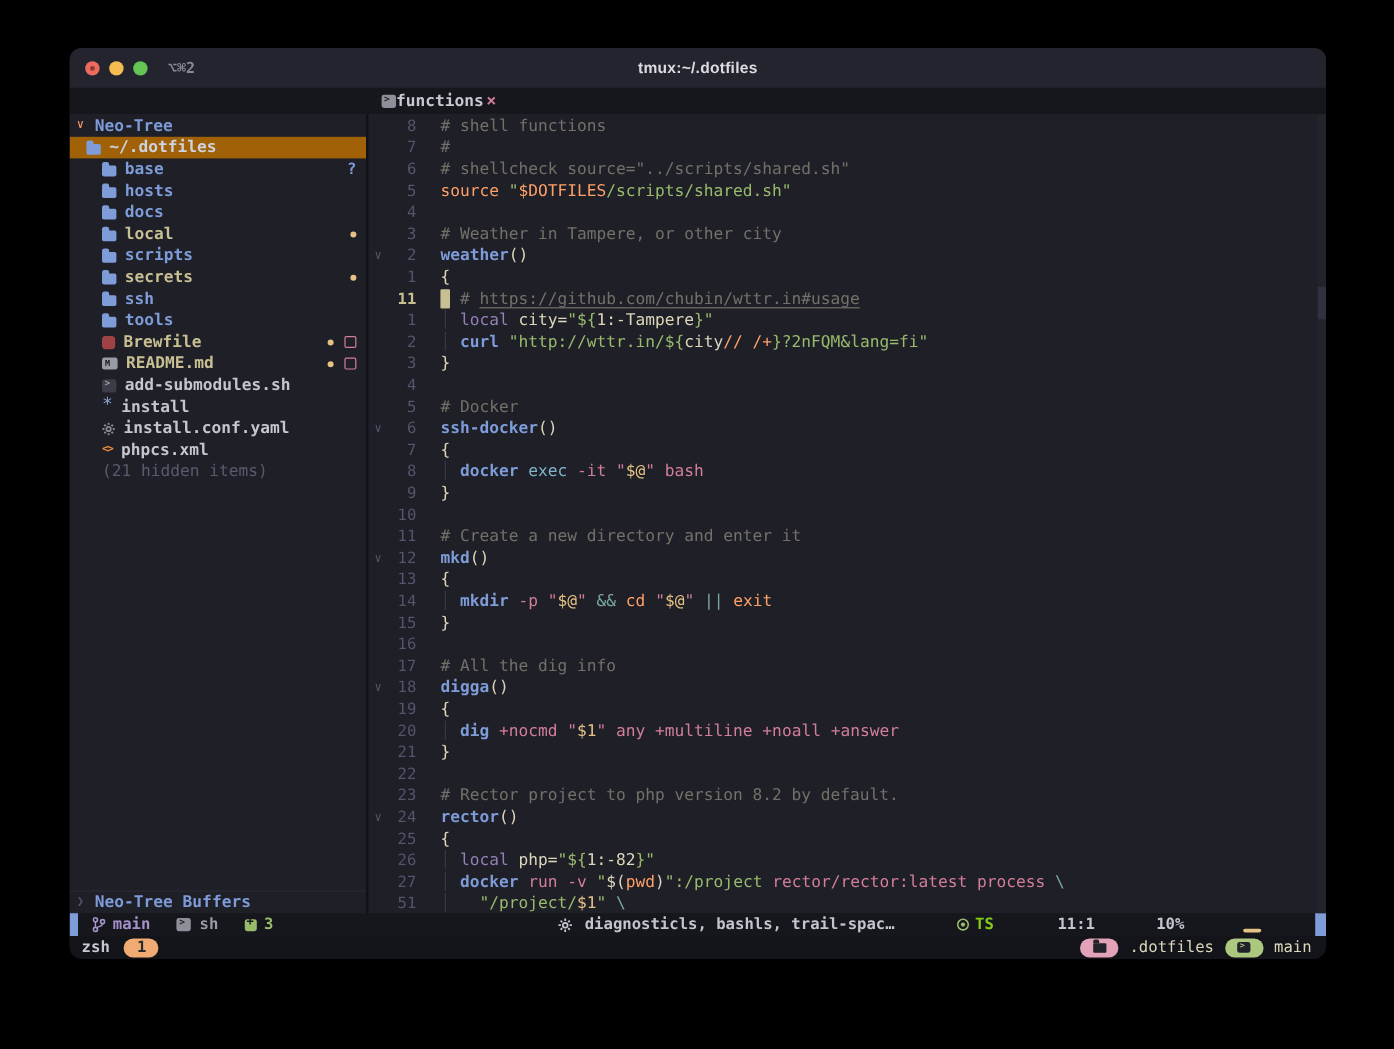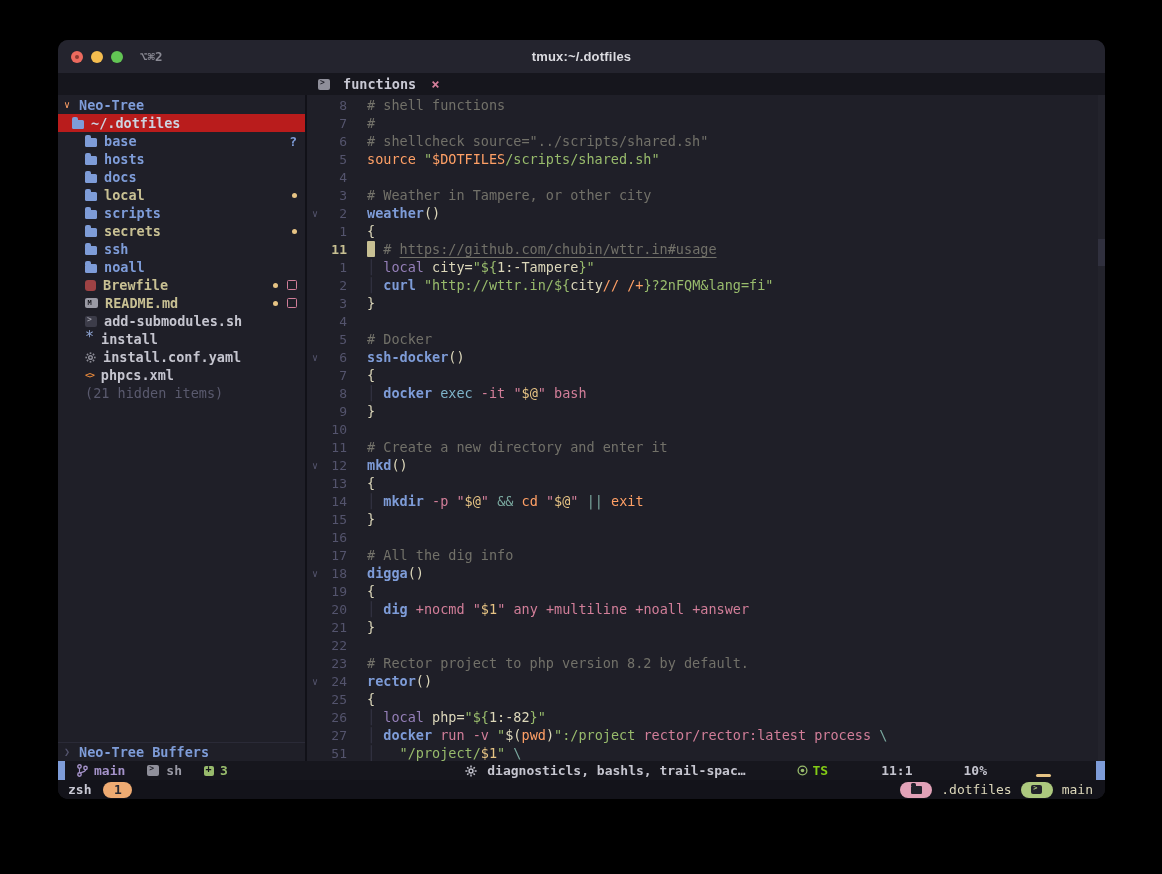--- a/index.html
+++ b/index.html
@@ -12,33 +12,33 @@
   .light{width:12px;height:12px;border-radius:50%;position:relative;}
   .l-red{background:#EC6A5E;}
   .l-red::after{content:"";position:absolute;left:4px;top:4px;width:4px;height:4px;border-radius:50%;background:#8c3a31;}
   .l-yellow{background:#F5BD4F;}
   .l-green{background:#62C554;}
   .shortcut{margin-left:17px;color:#8a8a94;font-weight:bold;font-size:12.5px;z-index:2;}
   .wintitle{position:absolute;left:0;right:0;text-align:center;color:#DBDBE0;
     font:bold 13px "Liberation Sans",sans-serif;letter-spacing:.2px;}
   
   .tabline{height:22px;background:#16161D;display:flex;align-items:center;flex:0 0 auto;}
-  .tab{margin-left:260px;display:flex;align-items:center;gap:13px;font-size:13.5px;font-weight:bold;color:#C8C8D3;}
+  .tab{margin-left:260px;display:flex;align-items:center;gap:0;font-size:13.5px;font-weight:bold;color:#C8C8D3;}
   .tabclose{color:#D27E99;font-weight:bold;font-size:14px;margin-left:2px;}
   .i-term{width:12px;height:11px;background:#8F8F9A;border-radius:2px;position:relative;flex:0 0 auto;}
   .i-term::after{content:">";position:absolute;left:2px;top:-1px;font-size:8px;color:#1F1F28;font-weight:bold;}
   .i-term.dark{background:#3C3C49;}
   .i-term.dark::after{color:#9a9aa5;}
   
   .main{flex:1;display:flex;min-height:0;position:relative;}
   .sidebar{width:247px;flex:0 0 auto;border-right:2px solid #111118;display:flex;flex-direction:column;
     font-size:13.5px;padding-top:1px;}
   .trow{height:18px;display:flex;align-items:center;gap:7px;position:relative;padding-left:27px;}
   .trow.head{padding-left:6px;gap:9px;}
-  .trow.root{padding-left:14px;background:#b91c1c;}
+  .trow.root{padding-left:14px;background:#a16207;}
   .chev{color:#FFA066;font-size:10px;transform:translateY(-1px);}
   .chev.gray{color:#54546D;}
   .ttl{color:#7E9CD8;font-weight:bold;}
   .t-blue{color:#7E9CD8;font-weight:bold;}
   .t-cream{color:#C8C093;font-weight:bold;}
   .t-white{color:#C5C5CF;font-weight:bold;}
   .t-dim{color:#5a5a6e;font-weight:normal;}
   .t-sel{color:#CDD3E0;font-weight:bold;}
   .i-folder{width:12px;height:9px;background:#7E9CD8;border-radius:1.5px;position:relative;flex:0 0 auto;margin-top:2px;}
   .i-folder::before{content:"";position:absolute;top:-3px;left:0;width:6px;height:4px;background:inherit;border-radius:2px 2px 0 0;}
@@ -171,21 +171,21 @@
             <div class="badges">
               <span class="b-dot"></span>
             </div>
           </div>
           <div class="trow">
             <span class="i-folder"></span>
             <span class="t-blue">ssh</span>
           </div>
           <div class="trow">
             <span class="i-folder"></span>
-            <span class="t-blue">noall</span>
+            <span class="t-blue">tools</span>
           </div>
           <div class="trow">
             <span class="i-brew"></span>
             <span class="t-cream">Brewfile</span>
             <div class="badges">
               <span class="b-dot"></span>
               <span class="b-sq"></span>
             </div>
           </div>
           <div class="trow">

